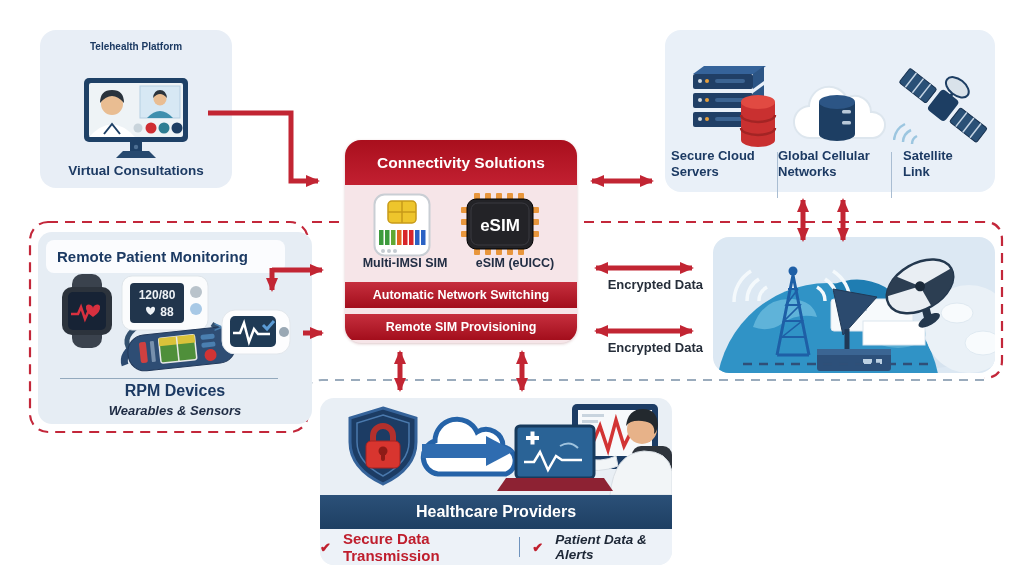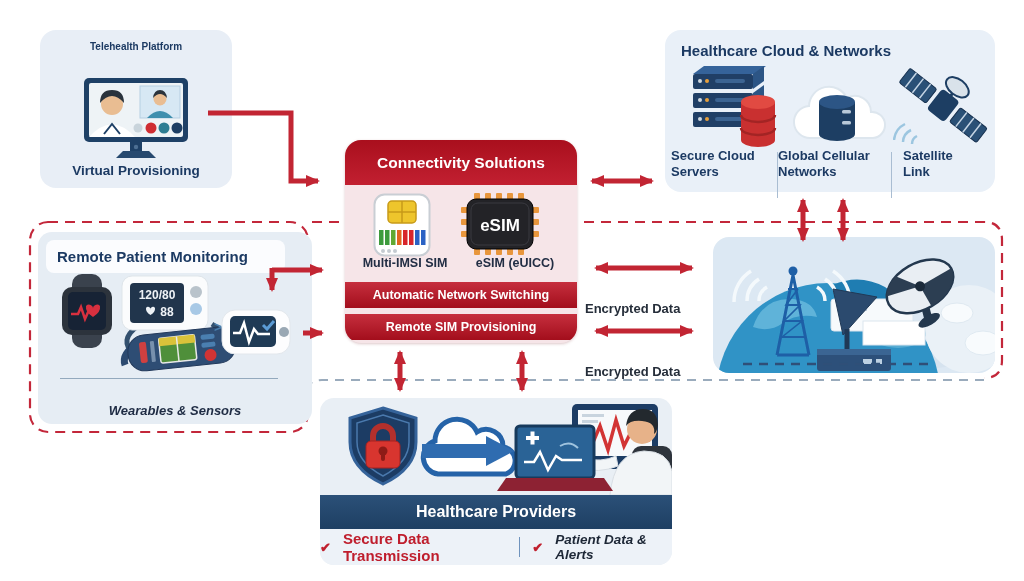--- a/index.html
+++ b/index.html
@@ -40,21 +40,21 @@
   #providers{left:320px;top:398px;width:352px;height:167px;background:#e9eff5;border-radius:14px;overflow:hidden;}
   #prov-banner{position:absolute;top:97px;width:100%;height:34px;line-height:34px;text-align:center;color:#fff;
                font-weight:bold;font-size:16px;background:linear-gradient(180deg,#2b5078,#1e3f63);}
   #prov-footer{position:absolute;top:131px;width:100%;height:36px;background:#edf2f8;display:flex;
                align-items:center;justify-content:center;gap:12px;}
   .check{color:#c0202e;font-size:13px;font-weight:bold;}
   #foot1{color:#bf1e2d;font-weight:bold;font-size:15px;}
   #foot2{color:#1d2736;font-weight:bold;font-style:italic;font-size:13.5px;}
   #foot-div{width:1px;height:20px;background:#6f93bd;}
   
-  .enc-label{position:absolute;left:585px;width:118px;text-align:left;font-weight:bold;font-size:13px;color:#262e3a;margin-top:24px;}
+  .enc-label{position:absolute;left:585px;width:118px;text-align:right;font-weight:bold;font-size:13px;color:#262e3a;}
   
   #zones,#arrows{position:absolute;left:0;top:0;pointer-events:none;}
 </style>
 </head>
 <body>
 
 <div id="canvas">
 
   <svg id="zones" width="1024" height="581" viewBox="0 0 1024 581">
     <rect x="30" y="222" width="278" height="210" rx="18" fill="none" stroke="#c3273a" stroke-width="2.2" stroke-dasharray="10 7"></rect>
@@ -76,25 +76,24 @@
       <path d="M73,22 q1,-8 7,-8 q6,0 7,8 q-3.5,-4 -7,-4 q-3.5,0 -7,4 z" fill="#2a333c"></path>
       <path d="M67,42 q13,-14 26,0 z" fill="#3f8fae"></path>
       <circle cx="58" cy="52" r="4.5" fill="#c9d4db"></circle>
       <circle cx="71" cy="52" r="5.5" fill="#cf2d32"></circle>
       <circle cx="84" cy="52" r="5.5" fill="#2e7d92"></circle>
       <circle cx="97" cy="52" r="5.5" fill="#1d3e63"></circle>
       <rect x="50" y="66" width="12" height="9" fill="#1e4066"></rect>
       <circle cx="56" cy="71" r="2.2" fill="#4d6f93"></circle>
       <path d="M36,82 h40 l-7,-7 h-26 z" fill="#27496f"></path>
     </svg>
-    <div class="caption">Virtual Provisioning</div>
+    <div class="caption">Virtual Consultations</div>
   </div>
 
   <div id="cloudbox" class="box">
-    <div class="title">Healthcare Cloud &amp; Networks</div>
     <svg class="abs" style="left:22px;top:34px" width="95" height="86" viewBox="0 0 95 86">
       <path d="M6,10 l11,-8 h62 l-11,8 z" fill="#35639a"></path>
       <rect x="6" y="10" width="60" height="15" rx="2" fill="#203f66"></rect>
         <path d="M66,10 l11,-8 v15 l-11,8z" fill="#2c5585"></path>
       <rect x="6" y="29" width="60" height="15" rx="2" fill="#203f66"></rect>
         <path d="M66,29 l11,-8 v15 l-11,8z" fill="#2c5585"></path>
       <rect x="6" y="48" width="60" height="15" rx="2" fill="#203f66"></rect>
         <path d="M66,48 l11,-8 v15 l-11,8z" fill="#2c5585"></path>
       <circle cx="13" cy="17" r="2" fill="#cfd8e0"></circle>
         <circle cx="20" cy="17" r="2" fill="#e8a03c"></circle>
@@ -181,20 +180,21 @@
 
       <g>
         <rect x="180" y="38" width="68" height="44" rx="13" fill="#fdfdfe" stroke="#e2e7ec"></rect>
         <rect x="188" y="44" width="46" height="31" rx="5" fill="#1f3a55"></rect>
         <path d="M191,61 h7 l4,-10 l5,19 l5,-13 l4,5 h12" fill="none" stroke="#ffffff" stroke-width="2.5"></path>
         <path d="M221,53 l4,4 l7,-8" fill="none" stroke="#5b9bd5" stroke-width="3"></path>
         <circle cx="242" cy="60" r="5" fill="#9aa8b4"></circle>
       </g>
     </svg>
     <div id="rpm-divider"></div>
+    <div id="rpm-label">RPM Devices</div>
     <div id="rpm-sublabel">Wearables &amp; Sensors</div>
   </div>
 
   <div id="globebox" class="box">
     <svg width="282" height="136" viewBox="0 0 282 136">
       <ellipse cx="135" cy="124" rx="118" ry="11" fill="#d6e3ef"></ellipse>
       <circle cx="115" cy="158" r="112" fill="#3093c6"></circle>
       <path d="M40,90 q10,-30 40,-28 q20,2 24,18 q-20,-4 -34,6 q-14,10 -30,4 z" fill="#5fb3d9"></path>
       <path d="M120,48 q26,-12 52,2 q14,9 10,22 q-18,-12 -36,-10 q-18,2 -26,-14 z" fill="#1f7db2"></path>
       <ellipse cx="185" cy="96" rx="28" ry="15" fill="#57abd2"></ellipse>

